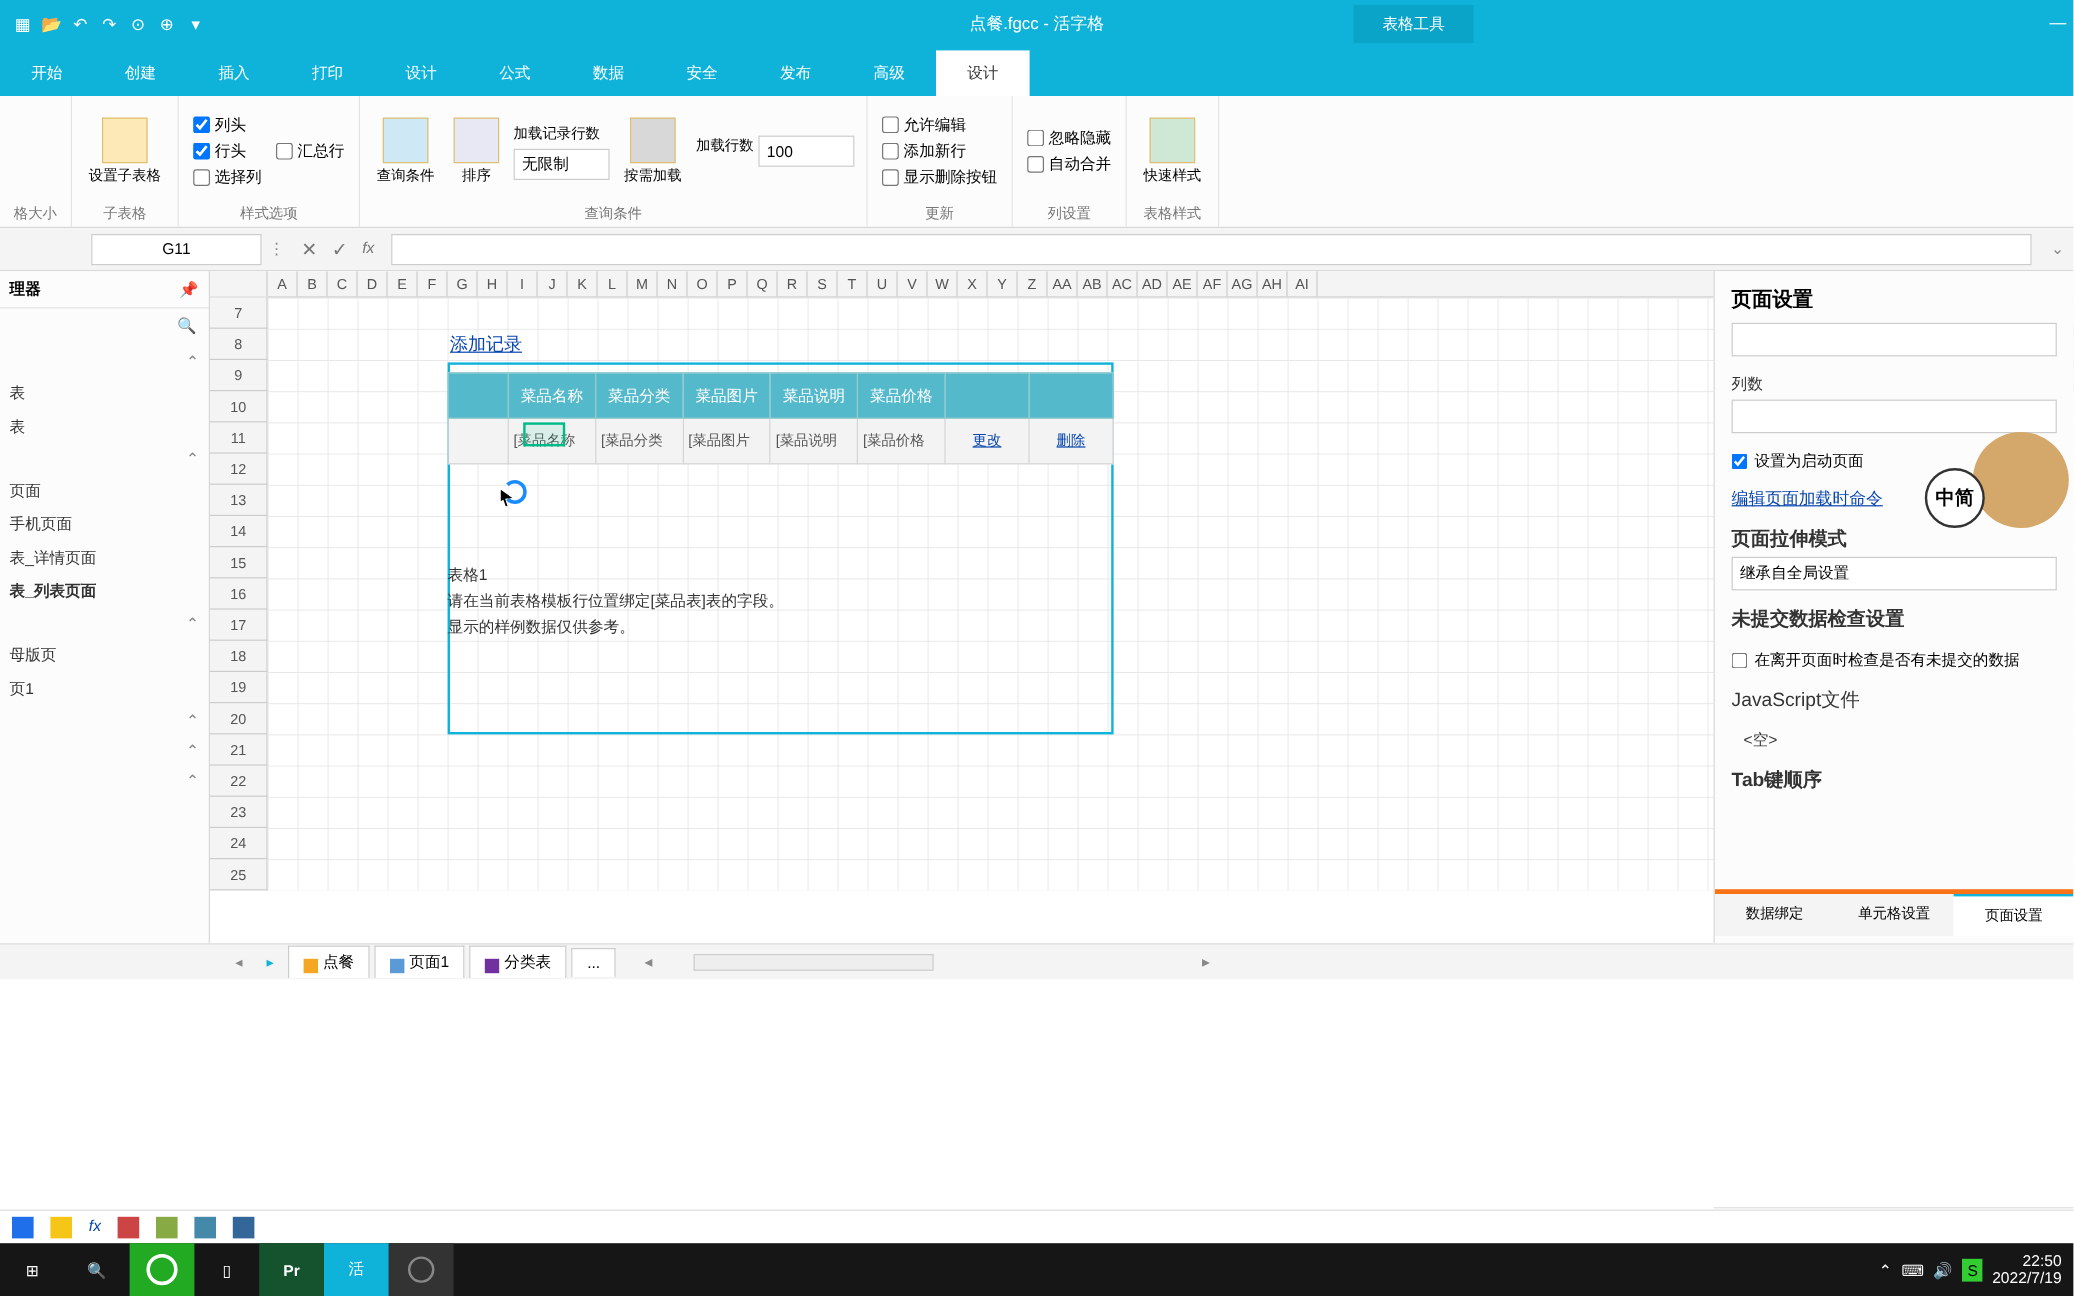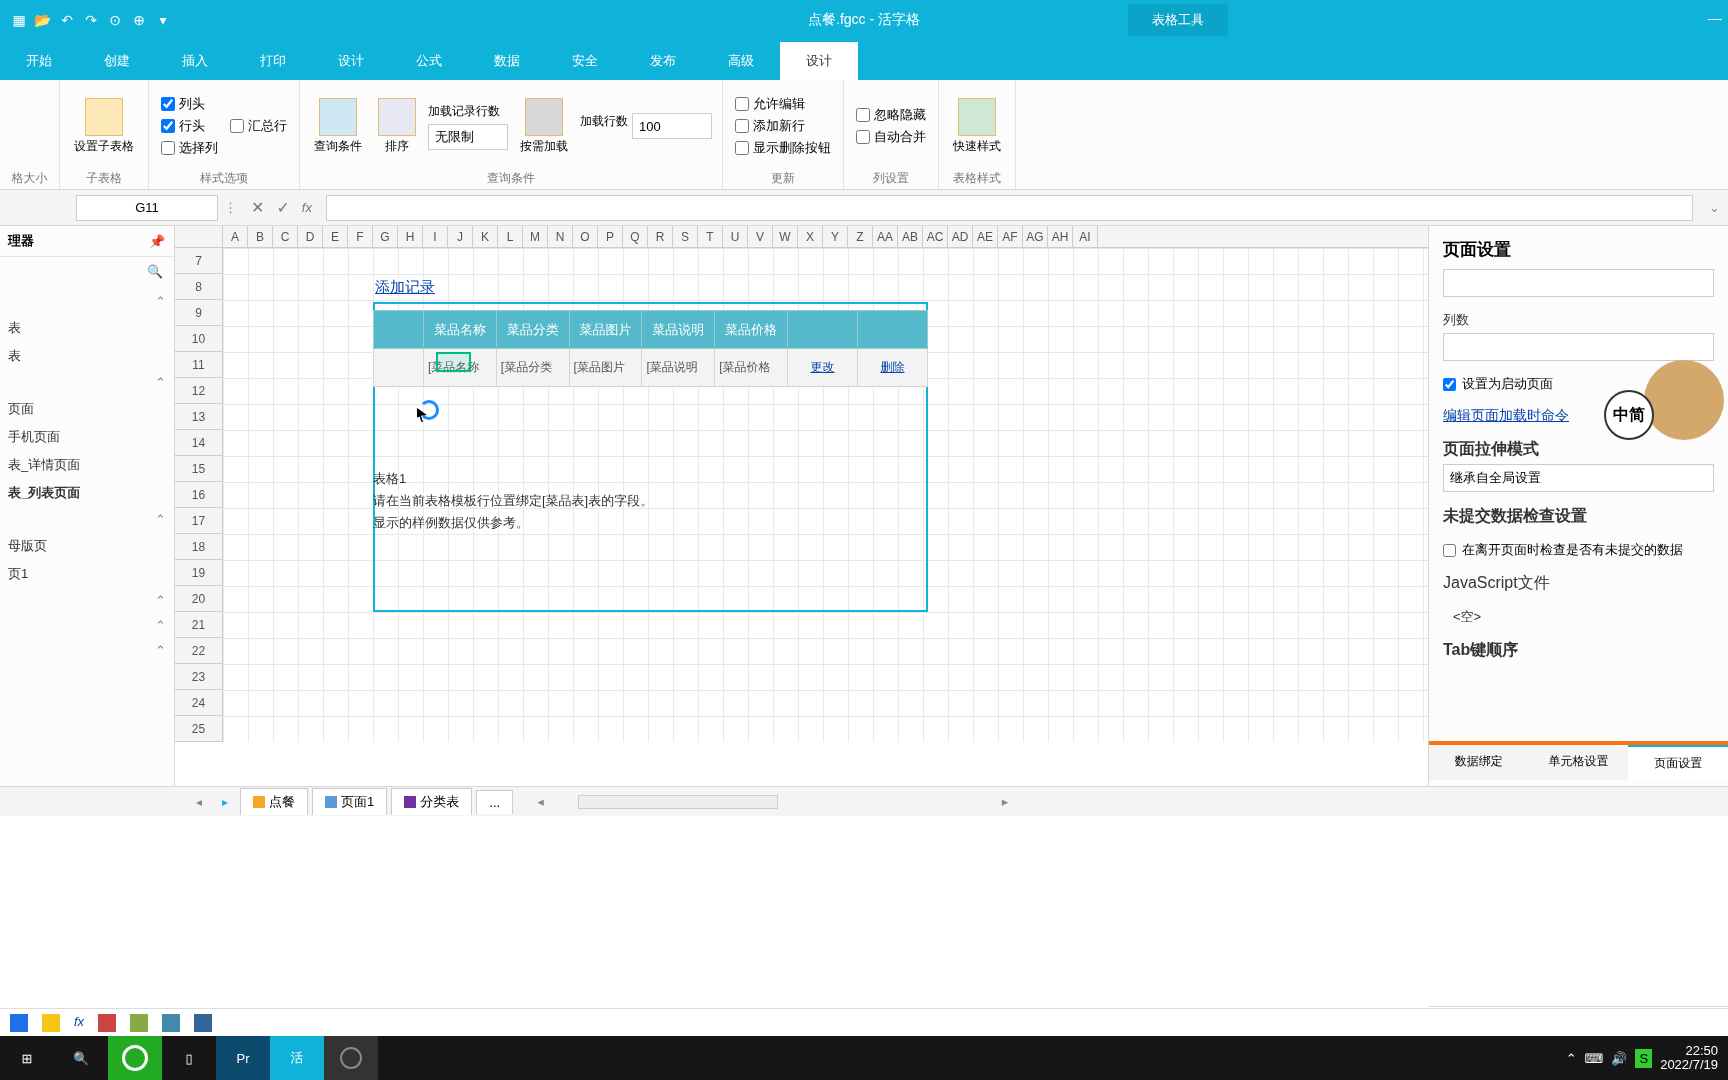--- a/index.html
+++ b/index.html
@@ -57,21 +57,21 @@
 .cursor{position:absolute;left:196px;top:152px;width:20px;height:20px}
 .cursor::before{content:"";position:absolute;width:14px;height:14px;border:3px solid #1a8cff;border-radius:50%;border-left-color:transparent;animation:spin 1s linear infinite}
 .cursor::after{content:"";position:absolute;left:-2px;top:8px;width:10px;height:14px;background:#000;clip-path:polygon(0 0,100% 50%,40% 55%,60% 100%,45% 100%,25% 60%,0 70%)}
 @keyframes spin{to{transform:rotate(360deg)}}
 .hint-box{position:absolute;left:150px;top:220px;color:#333;font-size:13px;line-height:22px}
 .table-border{position:absolute;left:150px;top:54px;width:555px;height:310px;border:2px solid #0fb3d9;pointer-events:none}
 .vscroll{position:absolute;right:0;top:22px;width:16px;height:490px;background:#f4f4f4;border-left:1px solid #ddd}
 .vscroll-thumb{width:14px;height:60px;background:#ccc;margin:20px auto 0;border-radius:2px}
 .sheet-tabs{height:30px;background:#f4f4f4;border-top:1px solid #d8d8d8;display:flex;align-items:center;padding-left:188px;gap:4px}
 .sht-nav{color:#888;padding:0 8px;font-size:12px}
-.sht{padding:4px 12px;background:#fff;border:1px solid #ccc;border-bottom:none;display:flex;align-items:center;gap:4px;font-size:12px}
+.sht{padding:4px 12px;background:#fff;border:1px solid #ccc;border-bottom:none;display:flex;align-items:flex-end;gap:4px;font-size:12px}
 .sht-icon{width:12px;height:12px;background:#f5a623}
 .hscroll-track{flex:0 0 200px;height:14px;background:#eee;border:1px solid #ccc;margin-left:30px}
 .right-panel{width:300px;background:#fcfcfc;border-left:1px solid #d8d8d8;padding:8px 14px;position:absolute;right:0;top:226px;height:560px;overflow:hidden}
 .rp-title{font-size:17px;font-weight:bold;padding:4px 0}
 .rp-label{font-size:13px;margin-top:14px;color:#333}
 .rp-input{width:100%;height:28px;border:1px solid #ccc;background:#fff;margin-top:4px}
 .rp-check{margin-top:14px;display:flex;align-items:center;gap:6px}
 .rp-link{color:#0645ad;text-decoration:underline;margin-top:14px;display:block;font-size:14px}
 .rp-select{width:100%;height:28px;border:1px solid #ccc;background:#fff;margin-top:4px;padding:0 6px}
 .rp-bottom-tabs{position:absolute;bottom:6px;left:0;right:0;display:flex;border-top:4px solid #f97316}
@@ -491,21 +491,21 @@
 </div>
 
 <div class="taskbar">
   <div class="tb-left">
     <div class="tb-btn">⊞</div>
     <div class="tb-btn">🔍</div>
     <div class="tb-btn" style="background:#2a2">
         <span style="width:26px;height:26px;border:3px solid #fff;border-radius:50%"></span>
       </div>
     <div class="tb-btn" style="color:#fff">▯</div>
-    <div class="tb-btn" style="background:#0c4a6e;font-weight:normal">Pr</div>
+    <div class="tb-btn" style="background:#14532d;font-weight:bold">Pr</div>
     <div class="tb-btn" style="background:#0fb3d9">活</div>
     <div class="tb-btn" style="background:#333">
         <span style="width:22px;height:22px;border:2px solid #888;border-radius:50%"></span>
       </div>
   </div>
   <div class="tb-right">
     <span>⌃</span>
     <span>⌨</span>
     <span>🔊</span>
     <span style="background:#3c3;padding:2px 4px;color:#000">S</span>

